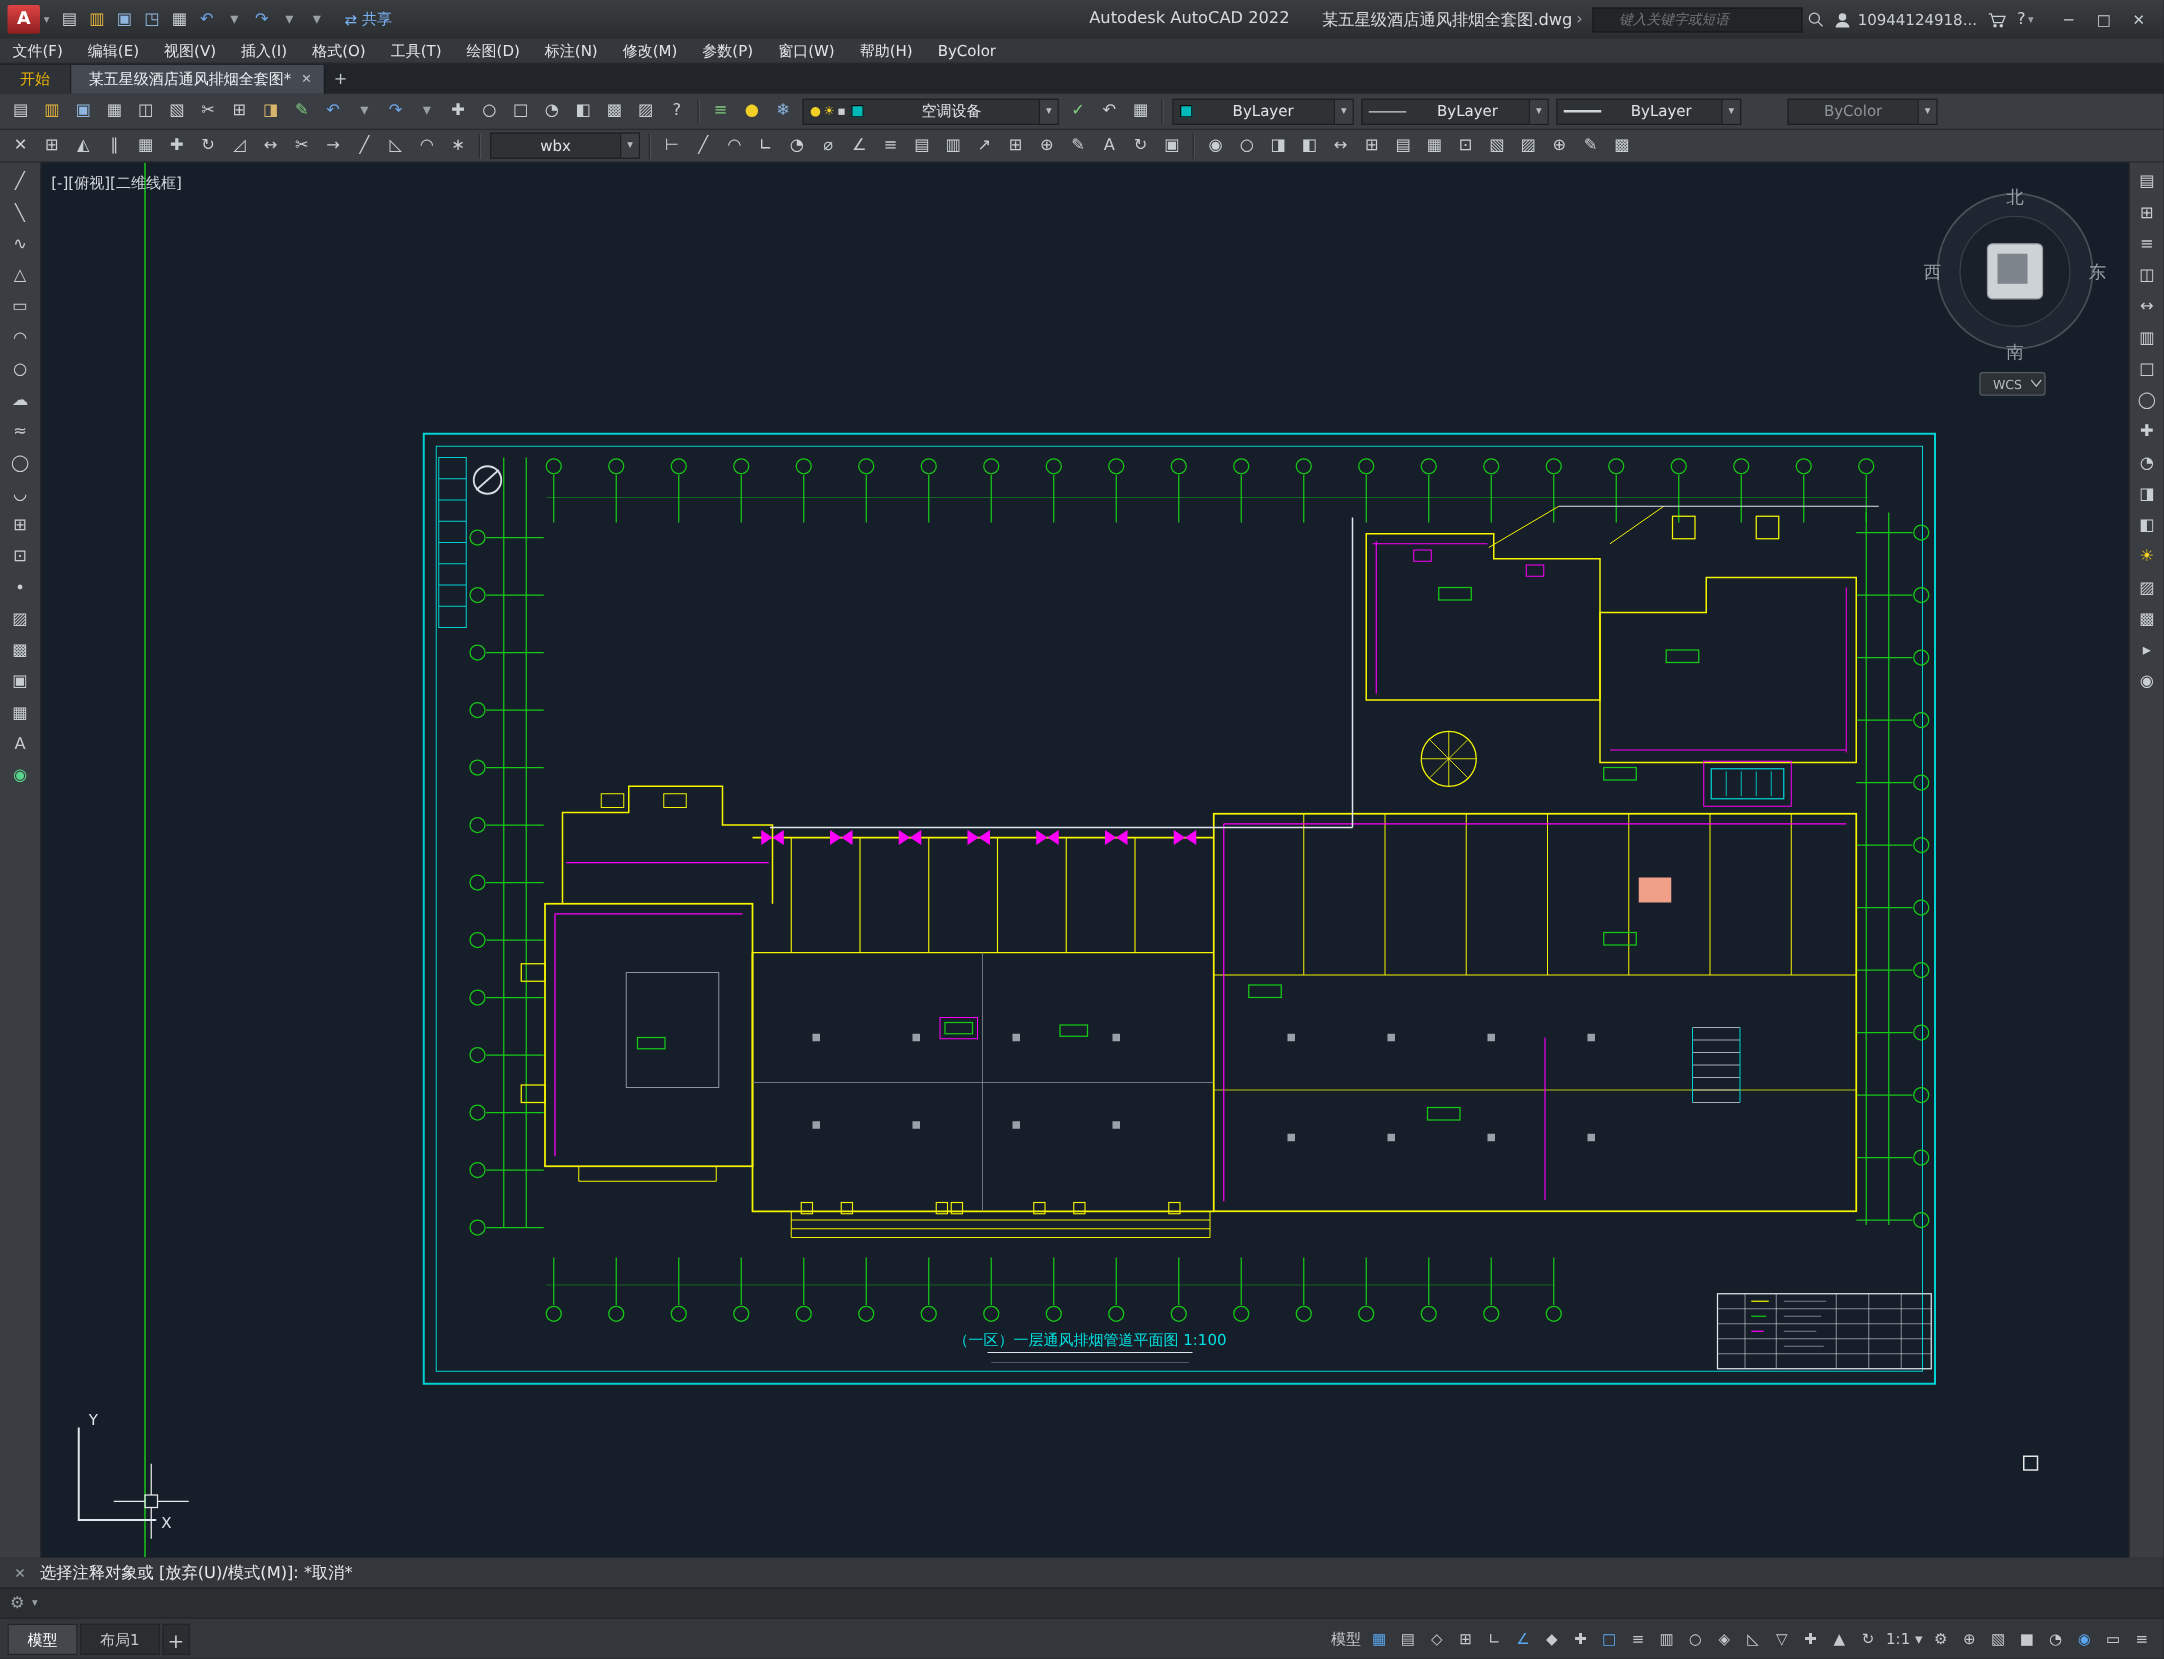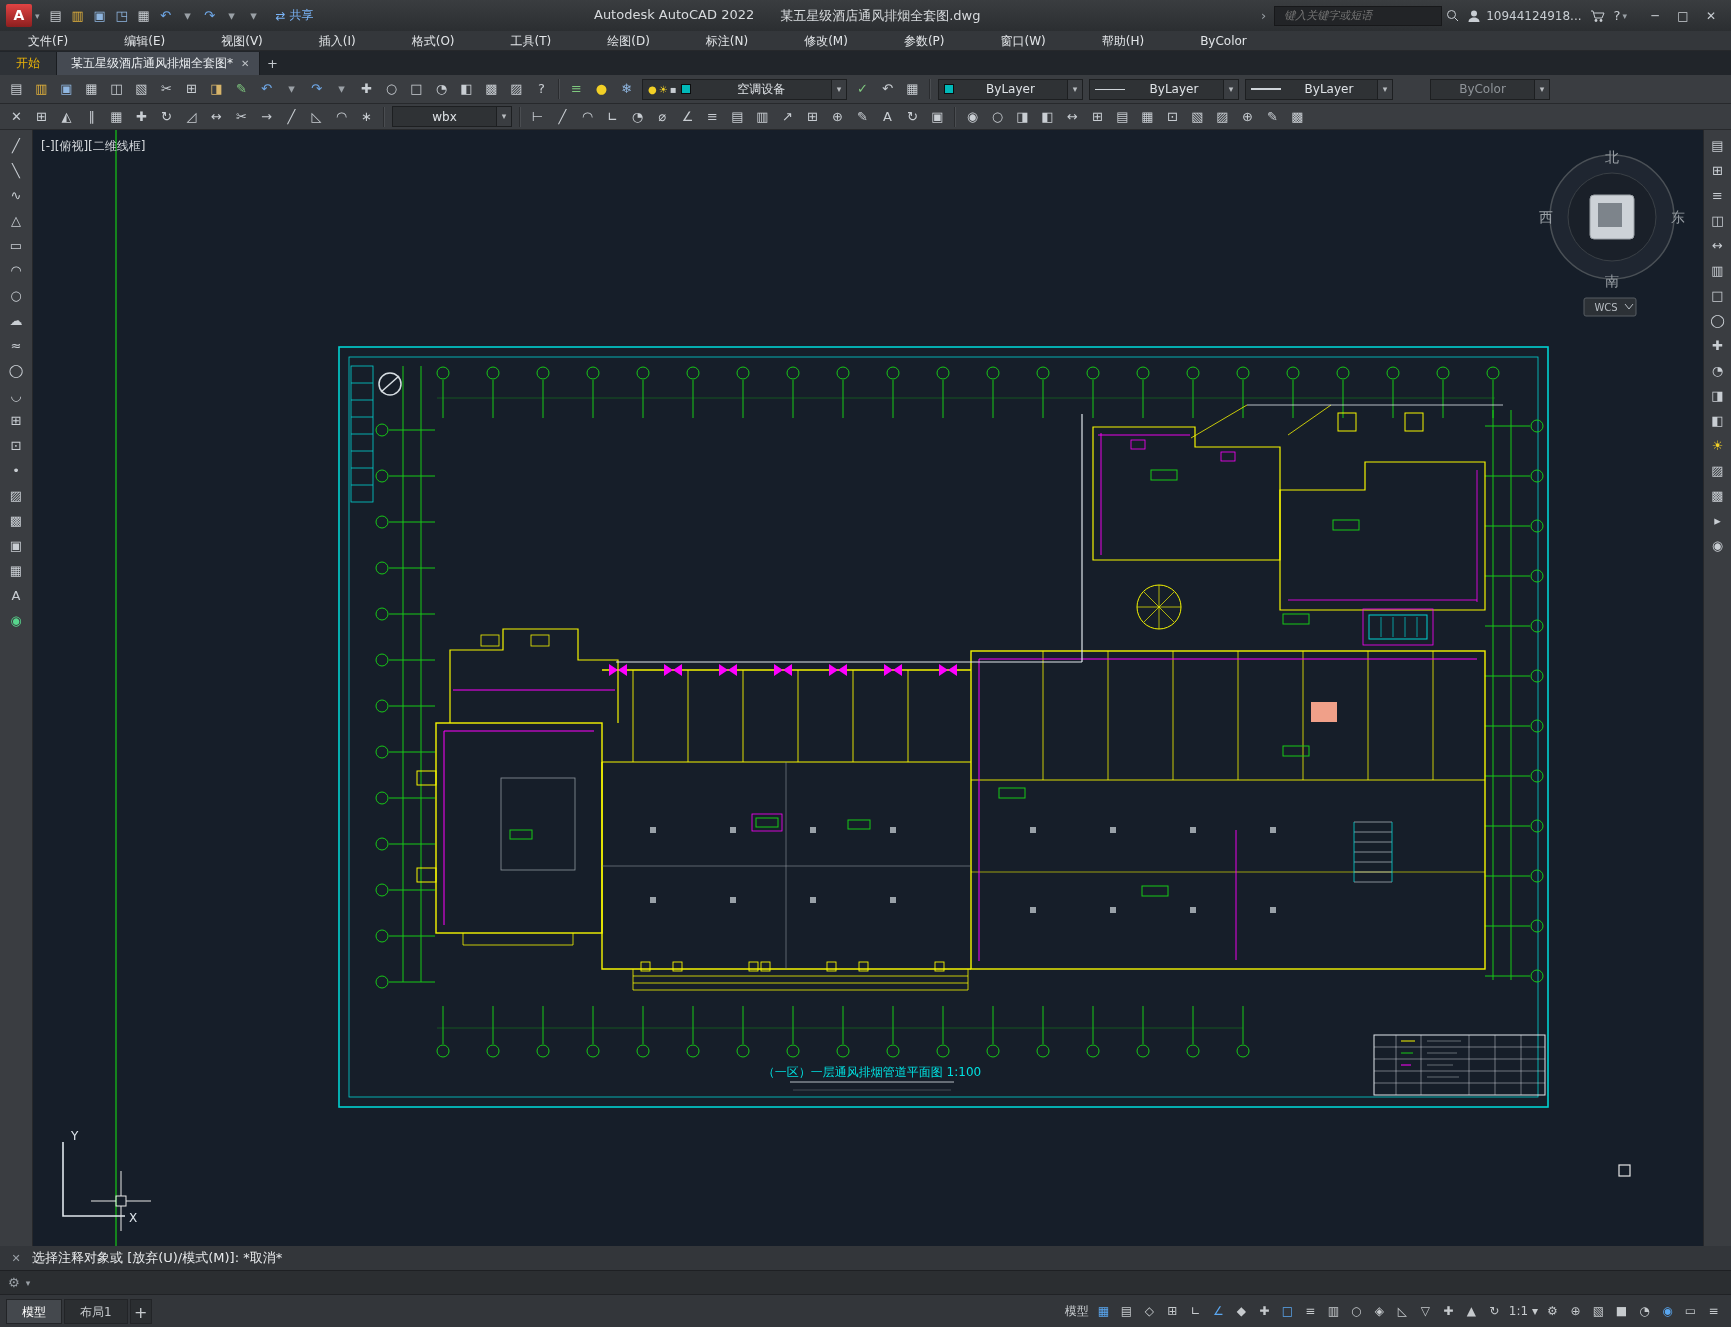--- a/index.html
+++ b/index.html
@@ -5,33 +5,33 @@
 *{margin:0;padding:0;box-sizing:border-box;font-family:"DejaVu Sans","Liberation Sans",sans-serif;}
 html,body{width:1731px;height:1327px;overflow:hidden;background:#202327;}
 #app{width:1731px;height:1327px;display:flex;flex-direction:column;background:#2a2d30;}
 
 .titlebar{height:31px;background:linear-gradient(#3a3d40,#2b2e31);display:flex;align-items:center;padding:0 6px;gap:3px;color:#d4d7da;flex:none;}
 .logo{width:26px;height:23px;background:linear-gradient(#e04343,#8d1f1f);color:#fff;font-weight:bold;text-align:center;line-height:23px;font-size:14px;border-radius:2px;}
 .logo-dd{font-size:9px;color:#9aa0a6;margin-right:2px;}
 .qat{display:flex;align-items:center;}
 .qat span{display:inline-block;width:22px;height:22px;line-height:22px;text-align:center;font-size:13px;}
 .share{display:flex;align-items:center;gap:4px;color:#7ab3f5;font-size:12px;margin-left:8px;}
-.title-center{flex:1;display:flex;justify-content:center;gap:26px;font-size:13px;color:#d8dbde;white-space:nowrap;}
+.title-center{flex:1;display:flex;justify-content:flex-end;gap:26px;font-size:13px;color:#d8dbde;white-space:nowrap;}
 .tb-right{display:flex;align-items:center;gap:8px;}
 .search-box{display:flex;align-items:center;gap:4px;}
-.search-box input{width:168px;height:20px;background:#222427;border:1px solid #17181a;color:#c8c8c8;font-size:11px;font-style:italic;padding:0 9px;}
+.search-box input{width:168px;height:20px;background:#222427;border:1px solid #17181a;color:#c8c8c8;font-size:11px;font-style:italic;padding:0 20px;}
 .account{display:flex;align-items:center;gap:5px;font-size:12px;color:#c9ced3;}
 .help{display:flex;align-items:center;gap:2px;font-size:13px;color:#c9ced3;}
 .win-btns{display:flex;margin-left:6px;}
 .win-btns span{width:28px;height:26px;line-height:26px;text-align:center;font-size:12px;color:#c9ced3;}
 .chev{color:#9aa0a6;font-size:13px;}
 
 .menubar{height:20px;background:#34373b;display:flex;align-items:center;flex:none;border-bottom:1px solid #26282b;}
 .menubar [data-repeat]{display:flex;}
-.menu-item{padding:0 28px;font-size:12px;color:#e2e5e8;line-height:20px;}
+.menu-item{padding:0 10px;font-size:12px;color:#e2e5e8;line-height:20px;}
 
 .tabrow{height:24px;background:#21252a;display:flex;align-items:flex-end;flex:none;}
 .tab{height:23px;line-height:23px;font-size:12px;padding:0 16px;color:#eab308;background:#2e3237;border-right:1px solid #191c20;}
 .tab.active{background:#454a52;color:#eceff2;display:flex;align-items:center;gap:8px;padding:0 10px 0 14px;}
 .tab-close{font-size:10px;color:#c0c4c8;}
 .tab-plus{width:24px;text-align:center;color:#c4c9ce;line-height:23px;height:23px;font-size:13px;}
 
 .tb{background:#3a3d41;display:flex;align-items:center;padding:0 4px;flex:none;border-bottom:1px solid #27292c;}
 .tb1{height:29px;}
 .tb2{height:26px;}

